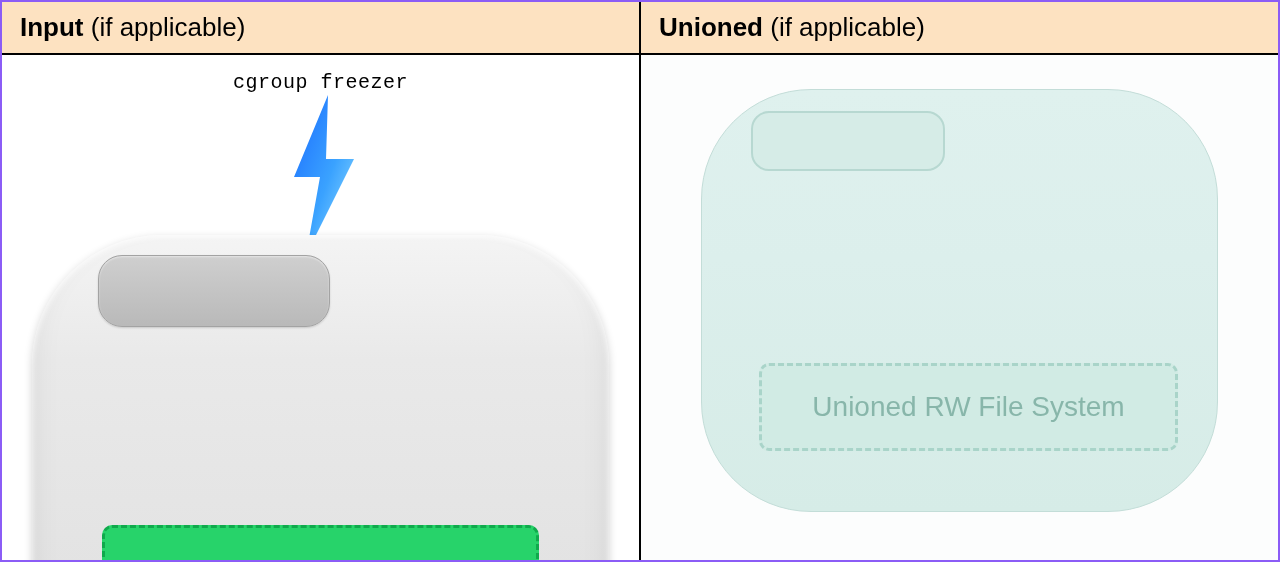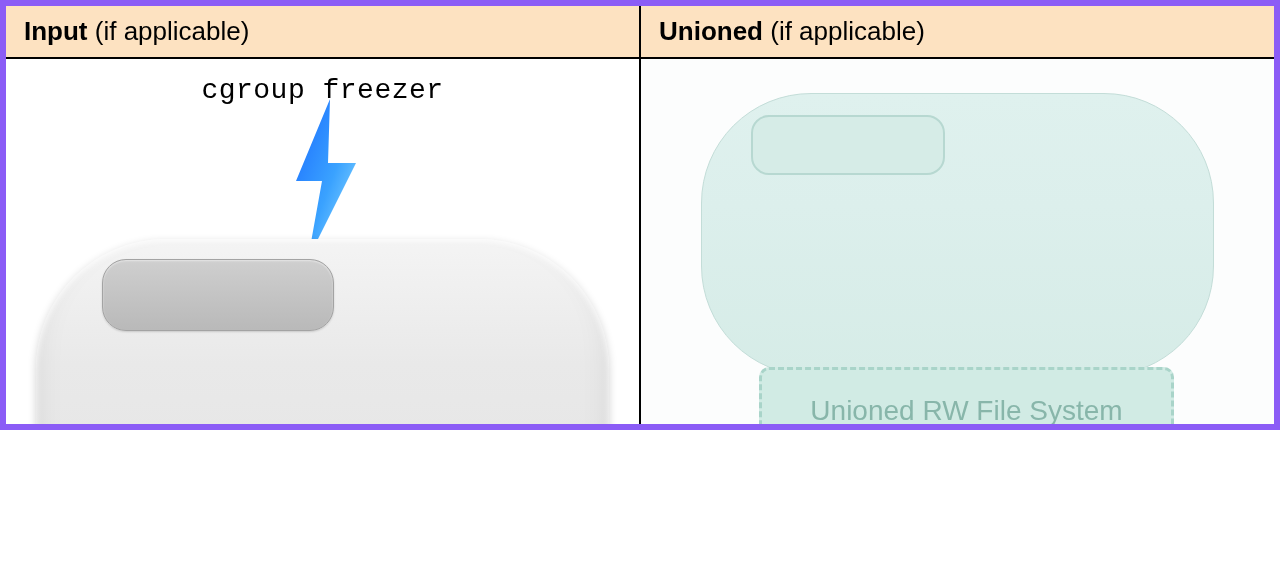--- a/index.html
+++ b/index.html
@@ -1,25 +1,25 @@
 <!DOCTYPE html>
 <html><head>
 <meta charset="utf-8">
 <style>
   html,body{margin:0;padding:0;width:1280px;height:562px;background:#fff;font-family:"Helvetica Neue",Helvetica,Arial,sans-serif;overflow:hidden}
-  .grid{display:flex;width:1280px;height:430px;border:6px solid #8b5cf6;box-sizing:border-box}
+  .grid{display:flex;width:1280px;height:562px;border:2px solid #8b5cf6;box-sizing:border-box}
   .col{flex:1;display:flex;flex-direction:column;min-width:0}
   .col.left{border-right:2px solid #000}
   .hdr{background:#fde2c1;border-bottom:2px solid #000;padding:10px 18px;font-size:26px}
   .hdr b{font-weight:700}
   .hdr span.sub{font-weight:400}
   .panel{position:relative;flex:1;overflow:hidden;background:#fff}
 
   
-  .in-label{position:absolute;top:16px;left:0;right:0;text-align:center;font-family:"Courier New",monospace;font-size:28px;color:#000;letter-spacing:.5px}
+  .in-label{position:absolute;top:16px;left:0;right:0;text-align:center;font-family:"Courier New",monospace;font-size:20px;color:#000;letter-spacing:.5px}
   .in-bolt{position:absolute;top:40px;left:50%;transform:translateX(-50%);width:90px;height:160px}
   .in-container{
     position:absolute;left:30px;right:30px;top:180px;height:500px;
     border-radius:130px;
     background:linear-gradient(180deg,#f4f4f4 0%,#e9e9e9 25%,#e4e4e4 60%,#dedede 100%);
     box-shadow:inset 0 2px 6px rgba(255,255,255,.9),inset 0 -18px 30px rgba(0,0,0,.08),0 3px 8px rgba(0,0,0,.18)
   }
   .in-knob{
     position:absolute;left:96px;top:200px;width:230px;height:70px;border-radius:24px;
     background:linear-gradient(180deg,#cfcfcf,#b9b9b9);

